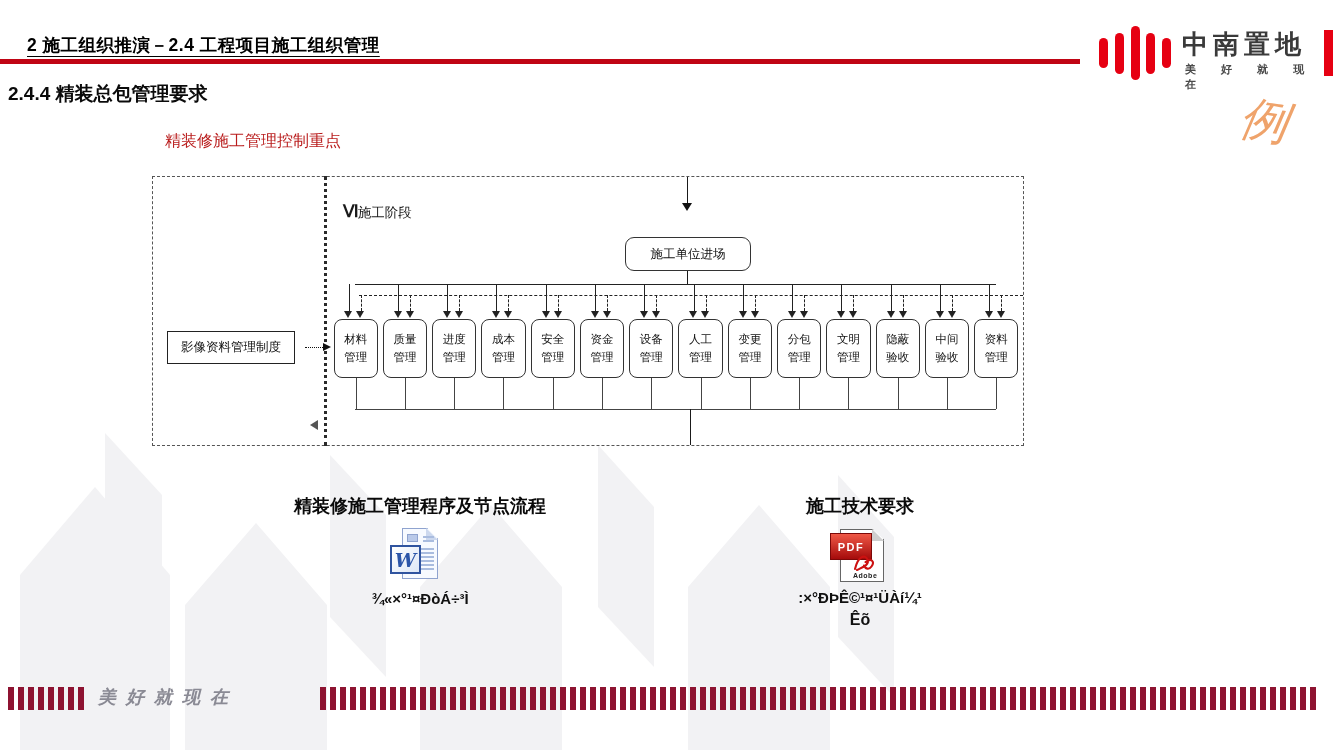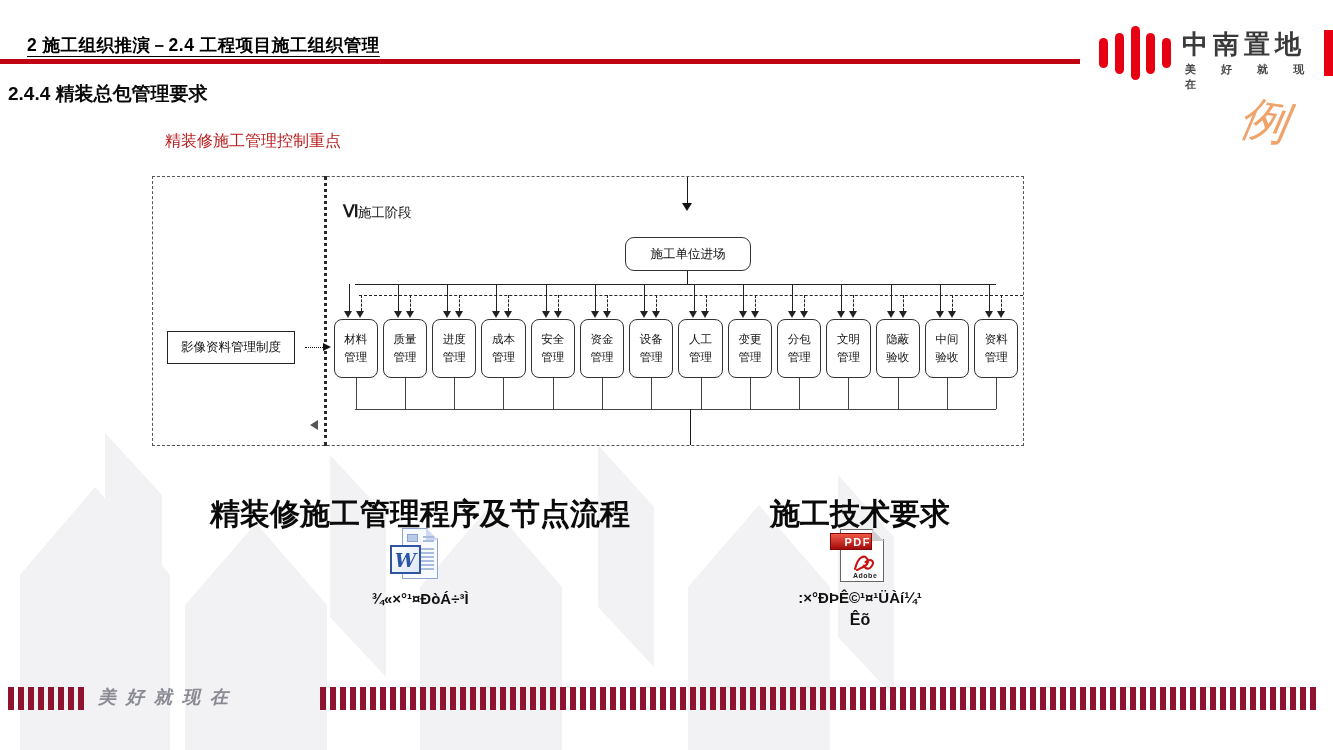--- a/index.html
+++ b/index.html
@@ -59,21 +59,21 @@
   .a1{left:calc(50% - 7px);top:0;height:27px;border-left:1.4px solid #222;}
   .a2{left:calc(50% + 5px);top:11px;height:16px;border-left:1.4px dashed #222;}
   .a1:after,.a2:after{content:'';position:absolute;left:-5.2px;bottom:-7px;
         border:4.5px solid transparent;border-top:7px solid #222;border-bottom:0;}
   .mbox{position:absolute;left:2.5px;right:2.5px;top:35px;height:59px;border:1.6px solid #333;
         border-radius:8px;background:#fff;display:flex;flex-direction:column;align-items:center;
         justify-content:center;font-size:11.5px;line-height:1.55;color:#111;}
   .d1{position:absolute;left:50%;top:94px;height:31px;border-left:1.4px solid #444;}
 
   
-  .att-title{font-size:30px;font-weight:700;text-align:center;color:#0a0a0a;}
+  .att-title{font-size:18px;font-weight:700;text-align:center;color:#0a0a0a;}
   .att-word-title{left:180px;top:494px;width:480px;}
   .att-pdf-title{left:710px;top:494px;width:300px;}
   .att-file{font-size:15px;font-weight:700;text-align:center;color:#111;}
   .att-word-file{left:180px;top:590px;width:480px;}
   .att-pdf-file1{left:710px;top:589px;width:300px;}
   .att-pdf-file2{left:710px;top:611px;width:300px;font-size:16px;}
 
   
   .wicon{left:390px;top:528px;width:54px;height:53px;}
   .wicon *{position:absolute;box-sizing:border-box;}
@@ -89,22 +89,22 @@
        border:2.5px solid #30549f;display:flex;align-items:center;justify-content:center;}
   .wsq span{position:static;font-size:19px;font-weight:700;font-style:italic;color:#2b55a8;
        font-family:"DejaVu Serif",serif;}
 
   
   .picon{left:830px;top:527px;width:58px;height:58px;}
   .picon *{position:absolute;box-sizing:border-box;}
   .ppage{left:10px;top:2px;width:44px;height:53px;background:#fff;border:1.4px solid #666;
          clip-path:polygon(0 0,74% 0,100% 20%,100% 100%,0 100%);}
   .pfold{left:42px;top:2px;width:0;height:0;border-right:12px solid transparent;border-bottom:12px solid #cfcfcf;}
-  .pbanner{left:0;top:6px;width:42px;height:17px;background:linear-gradient(180deg,#ef5846,#a50b0b);
-         border:1px solid #7c0808;display:flex;align-items:center;justify-content:flex-end;}
+  .pbanner{left:0;top:6px;width:42px;height:27px;background:linear-gradient(180deg,#ef5846,#a50b0b);
+         border:1px solid #7c0808;display:flex;align-items:center;justify-content:center;}
   .pbanner span{position:static;color:#fff;font-size:11px;font-weight:700;letter-spacing:1.5px;}
   .pswirl{left:22px;top:25px;}
   .padobe{left:23px;top:45px;font-size:7px;font-weight:700;color:#222;letter-spacing:.5px;}
 
   
   .bars{top:687px;height:23px;background:repeating-linear-gradient(90deg,#8e1331 0 6px,transparent 6px 10px);}
   .fbars-left{left:8px;width:80px;}
   .fbars-right{left:320px;width:998px;}
   .fslogan{left:98px;top:685px;font-size:18px;font-weight:700;font-style:italic;color:#8a8a94;
            letter-spacing:10px;font-family:"DejaVu Serif",serif;}

